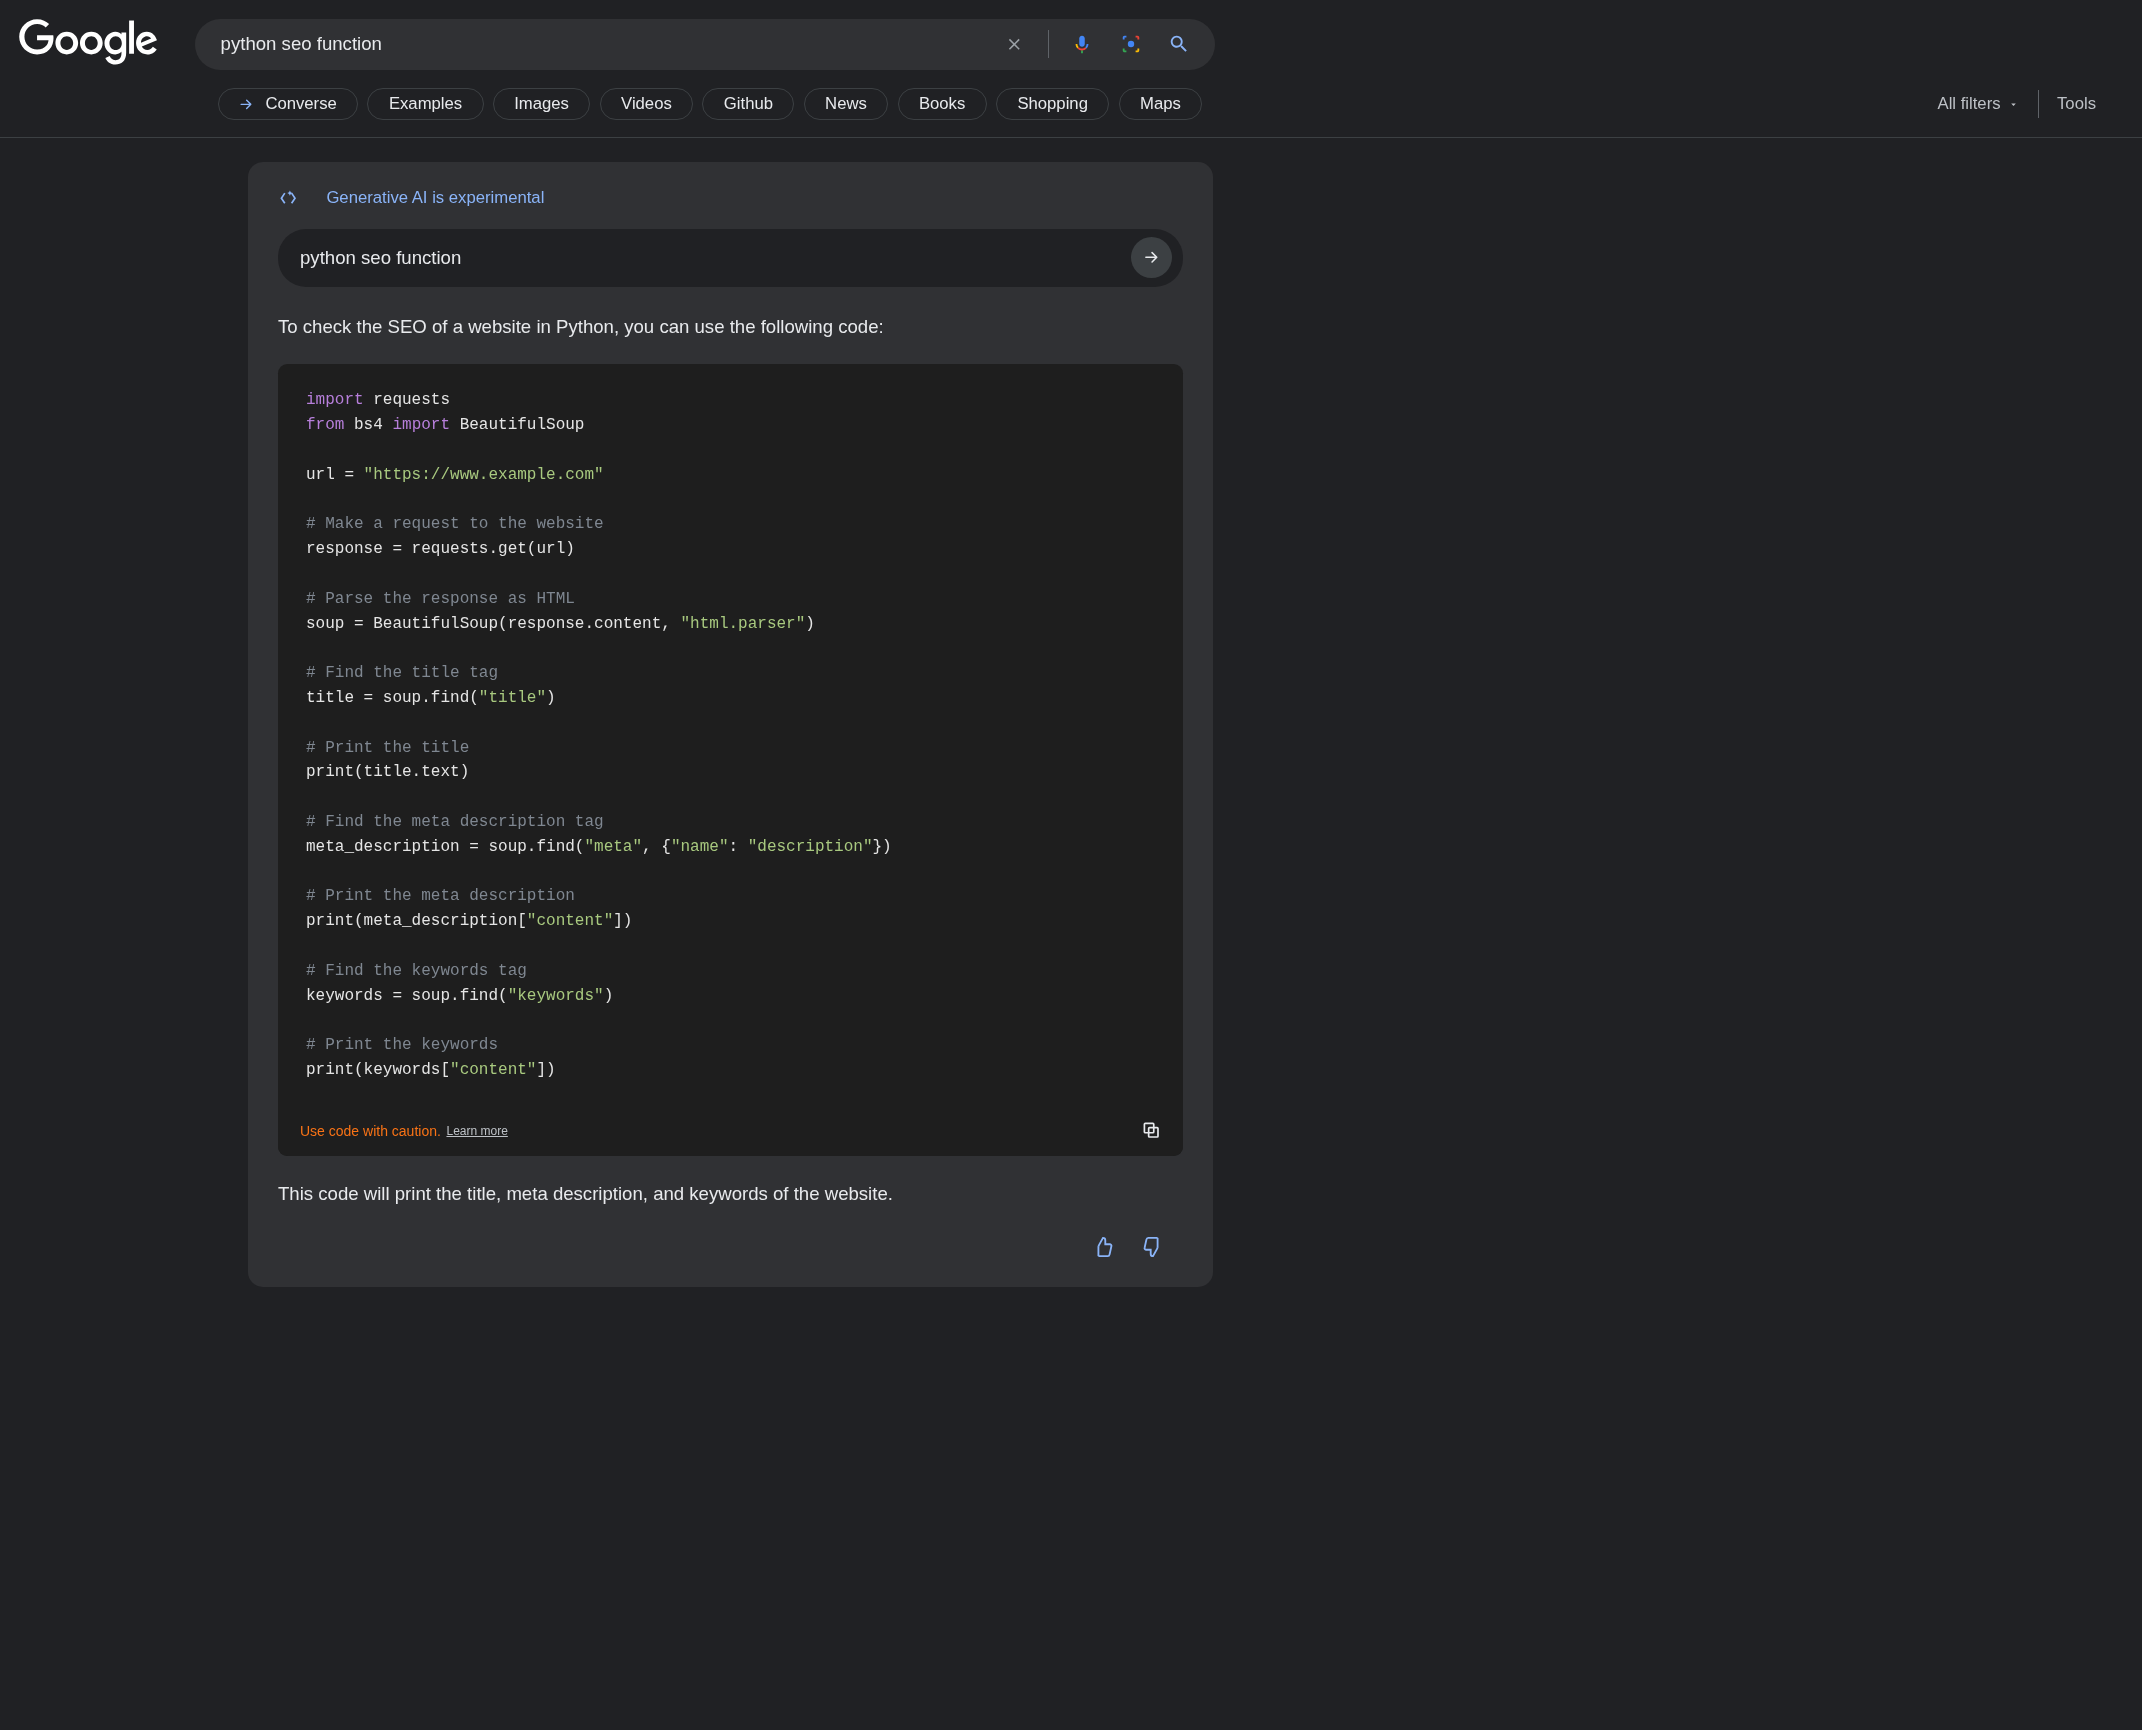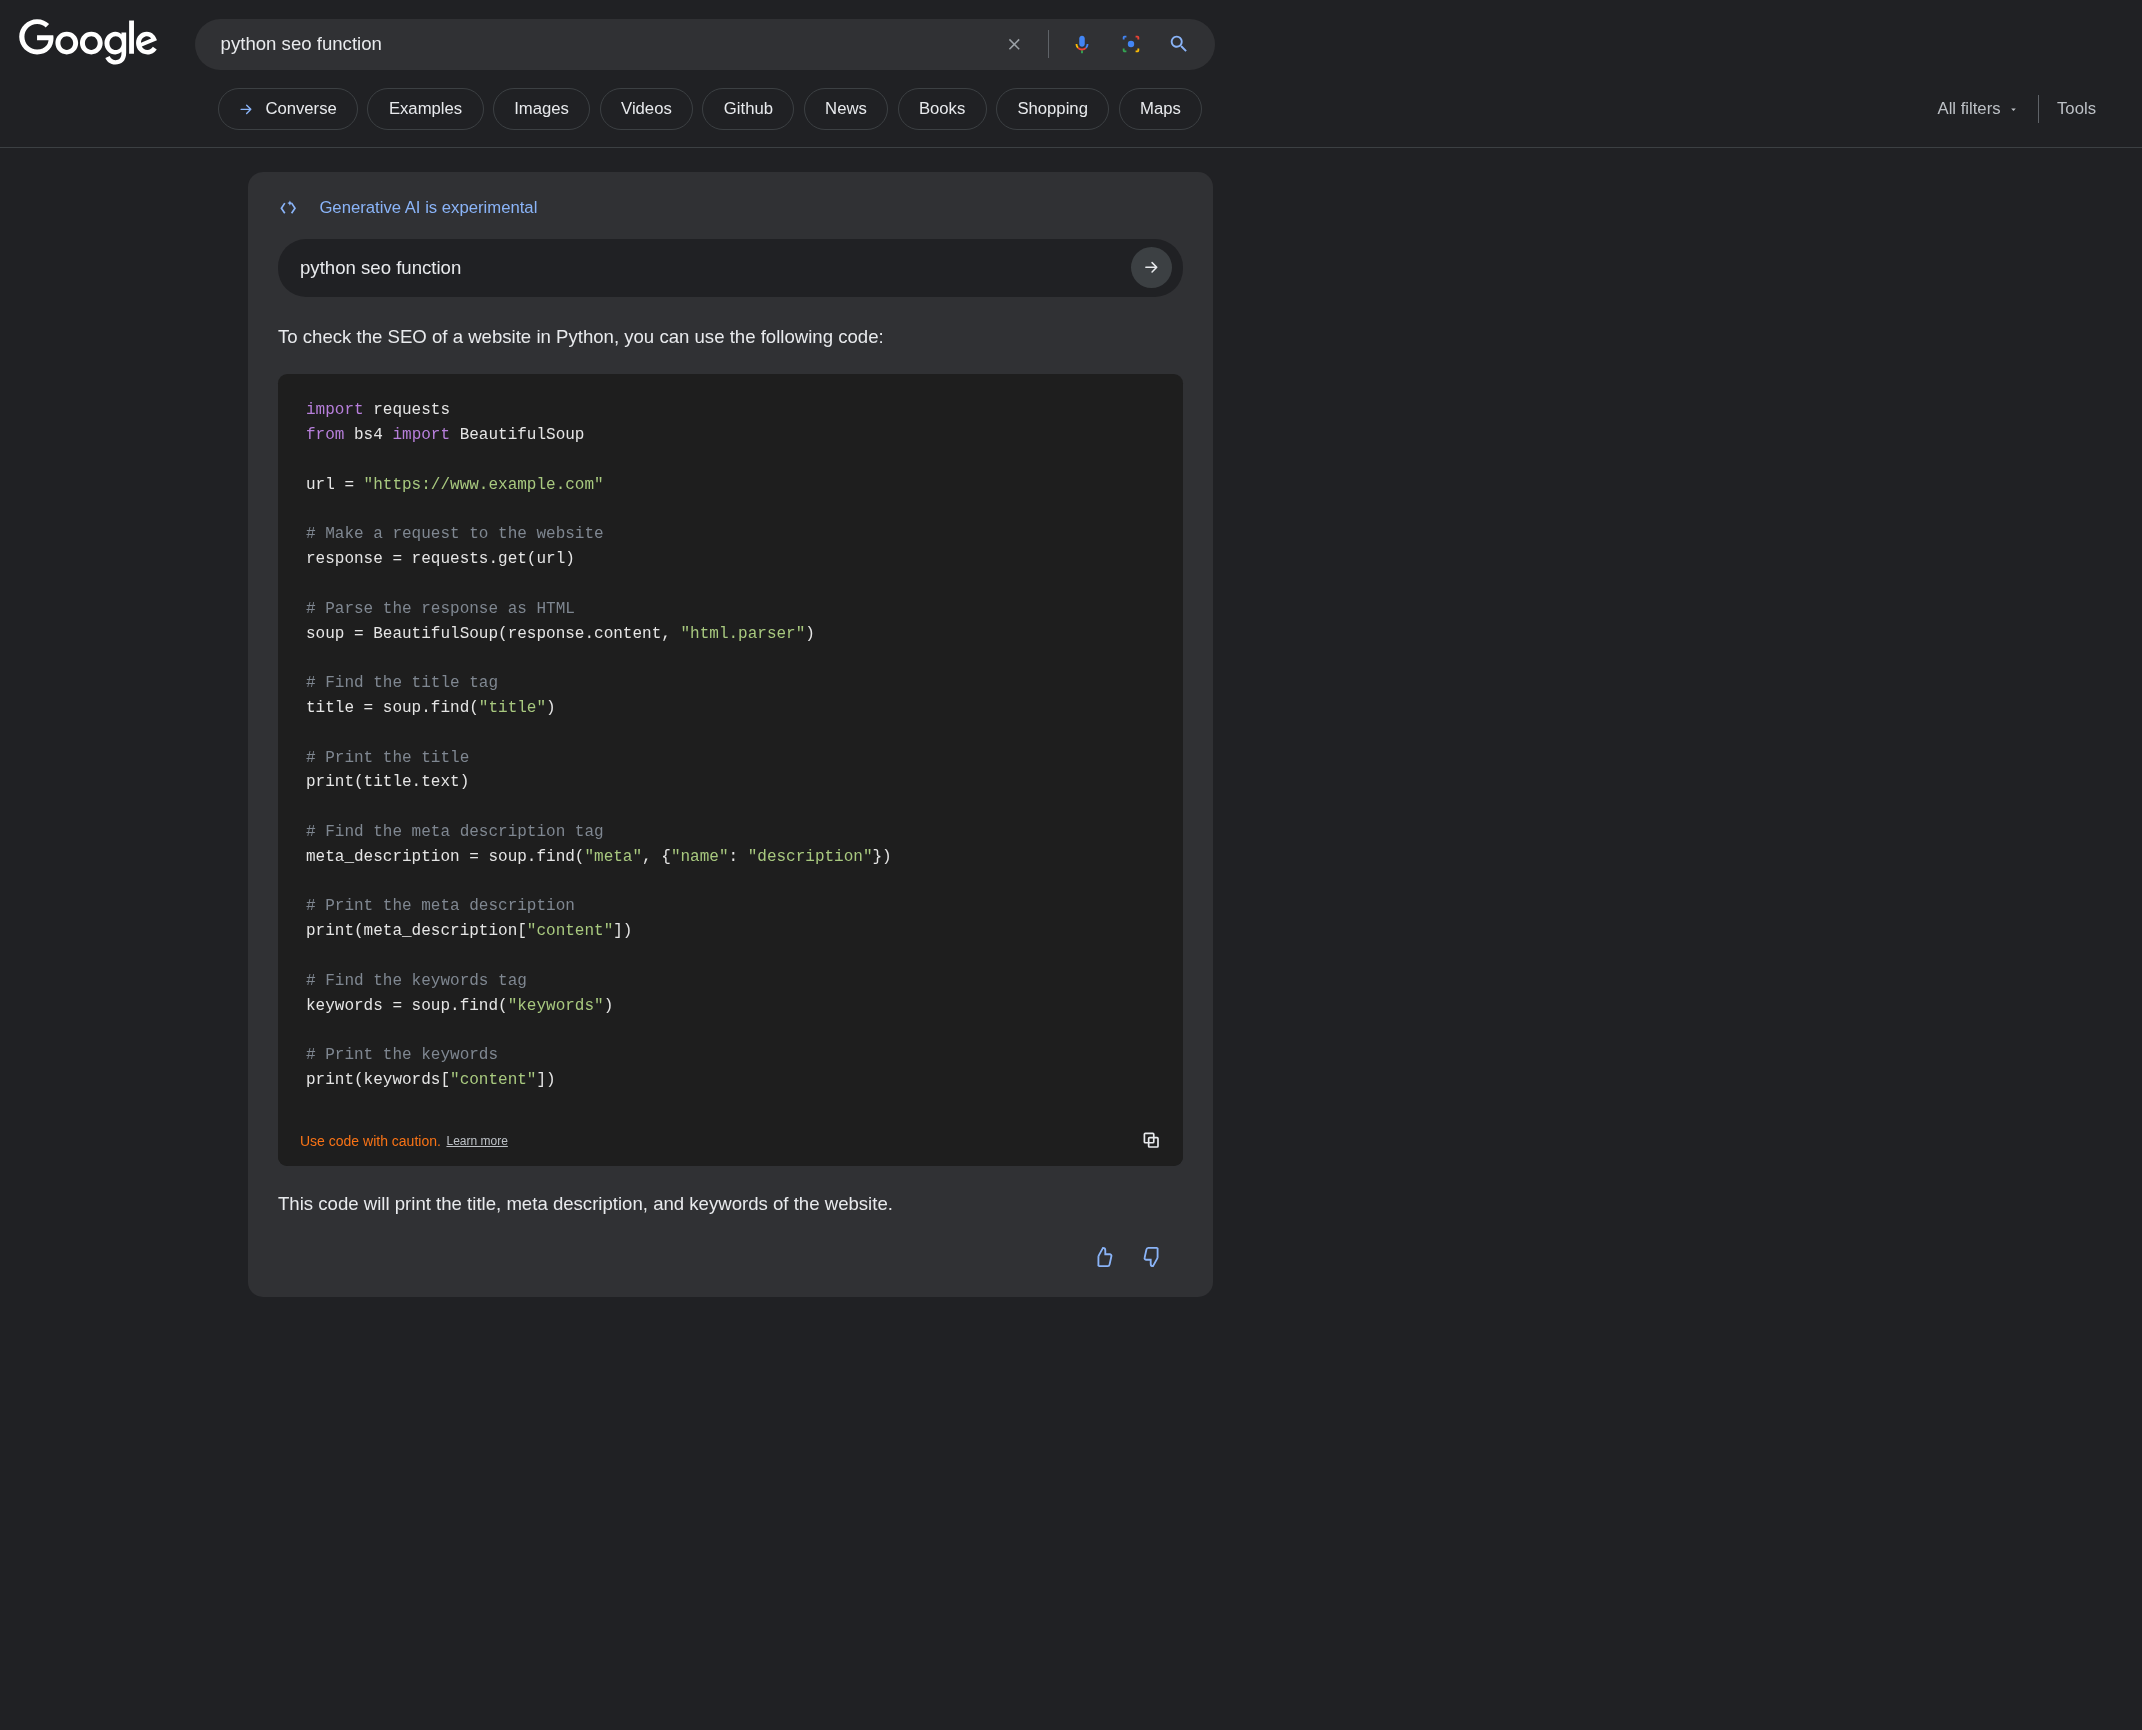--- a/index.html
+++ b/index.html
@@ -70,21 +70,21 @@
     display: flex;
     gap: 9.3px;
   }
   .chip {
     display: flex;
     align-items: center;
     gap: 9.3px;
     border: 0.9px solid #3c4043;
     border-radius: 28px;
     padding: 0 20.4px;
-    height: 42px;
+    height: 32px;
     color: #e8eaed;
     font-size: 16.7px;
     cursor: pointer;
     white-space: nowrap;
   }
   .nav-right {
     margin-left: auto;
     display: flex;
     align-items: center;
     gap: 18.6px;
@@ -113,21 +113,21 @@
   }
   .ai-card {
     background: #303134;
     border-radius: 15px;
     width: 965px;
     padding: 26px 30px;
   }
   .ai-header {
     display: flex;
     align-items: center;
-    gap: 21px;
+    gap: 28px;
     color: #8ab4f8;
     font-size: 16.7px;
     margin-bottom: 20.4px;
   }
   .ai-query {
     display: flex;
     align-items: center;
     background: #202124;
     border-radius: 28px;
     height: 58px;

